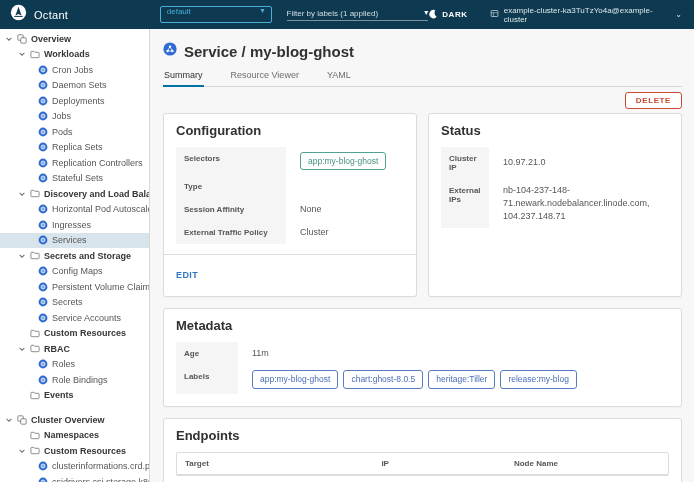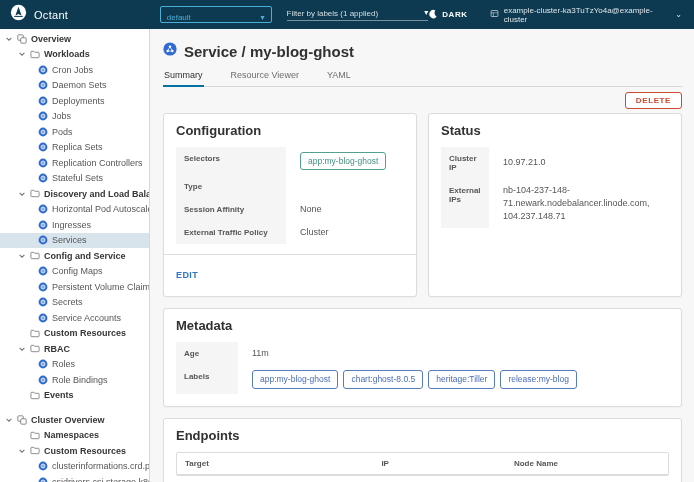--- a/index.html
+++ b/index.html
@@ -5,21 +5,21 @@
   * { margin:0; padding:0; box-sizing:border-box; }
   html,body { width:694px; height:482px; overflow:hidden; background:#f7f7f7;
               font-family:"Liberation Sans", sans-serif; color:#565656; }
 
   
   .app-header { position:fixed; top:0; left:0; width:694px; height:29px;
     background:#0d3a50; display:flex; align-items:center; z-index:10; }
   .brand { display:flex; align-items:center; gap:7px; padding-left:10px; width:150px; }
   .brand-name { color:#ffffff; font-size:11px; letter-spacing:.3px; }
   .ns-select { margin-left:13px; width:114px; height:17px; border:1px solid #49afd9;
-    border-radius:2px; display:flex; align-items:flex-end; justify-content:space-between;
+    border-radius:2px; display:flex; align-items:flex-start; justify-content:space-between;
     padding:0 6px; color:#49afd9; font-size:8px; cursor:pointer; }
   .filter-wrap { margin-left:15px; width:145px; display:flex; align-items:center;
     border-bottom:1px solid rgba(255,255,255,.45); padding-bottom:2px; }
   .filter-wrap input { flex:1; background:transparent; border:none; outline:none;
     color:#d5dee3; font-size:8px; font-family:inherit; }
   .caret { font-size:8px; line-height:1; }
   .hdr-right { margin-left:auto; display:flex; align-items:center; gap:22px; padding-right:12px; }
   .theme-toggle { display:flex; align-items:center; gap:4px; color:#ffffff;
     font-size:8px; font-weight:bold; letter-spacing:.6px; cursor:pointer; }
   .ctx { display:flex; align-items:center; gap:5px; color:#dde6ea; font-size:8px; cursor:pointer; }
@@ -279,21 +279,21 @@
       <span class="icon chev">
         <svg viewBox="0 0 10 10" width="8" height="8">
           <path d="M2 3.5 L5 6.5 L8 3.5" fill="none" stroke="#747474" stroke-width="1.3"></path>
         </svg>
       </span>
       <span class="icon">
         <svg viewBox="0 0 12 11" width="10" height="9">
           <path d="M1 2.6 a1 1 0 0 1 1-1 h2.6 l1 1.2 H10 a1 1 0 0 1 1 1 V8.4 a1 1 0 0 1 -1 1 H2 a1 1 0 0 1 -1-1 Z" fill="none" stroke="#747474"></path>
         </svg>
       </span>
-      <span class="nav-label">Config and Service</span>
+      <span class="nav-label">Secrets and Storage</span>
     </div>
     <div class="nav-row lvl2">
       <span class="icon">
         <svg viewBox="0 0 12 12" width="10" height="10">
           <circle cx="6" cy="6" r="5.3" fill="#2f6bd0"></circle>
           <circle cx="6" cy="6" r="2.3" fill="none" stroke="#ffffff" stroke-width="1.1"></circle>
           <circle cx="6" cy="6" r=".9" fill="#ffffff"></circle>
         </svg>
       </span>
       <span class="nav-label">Config Maps</span>

